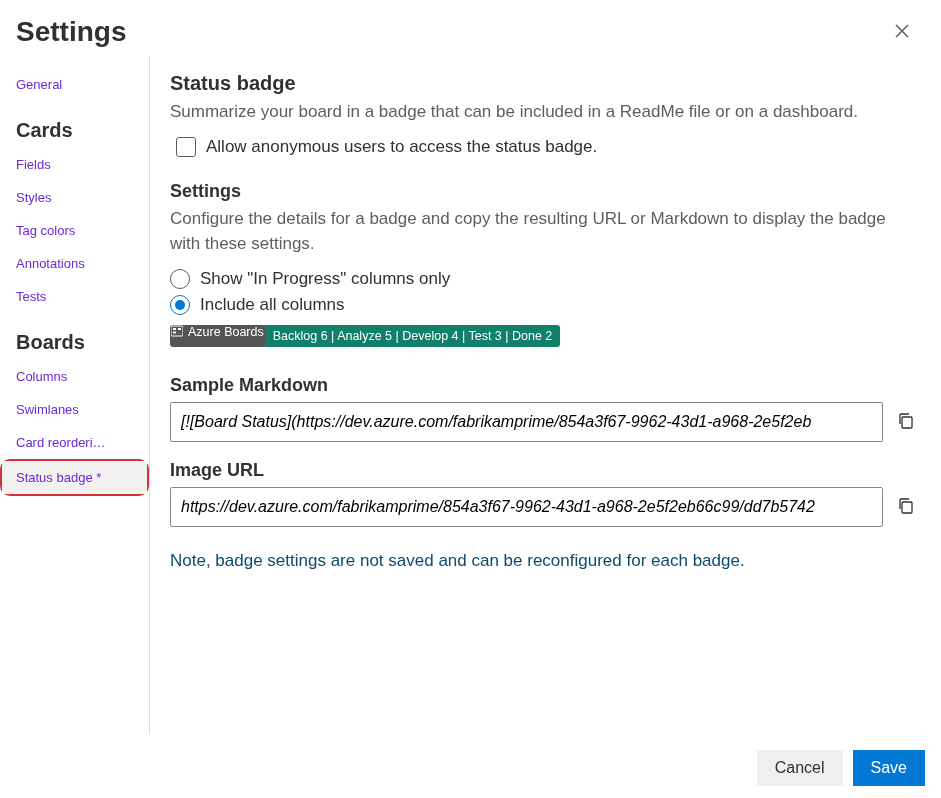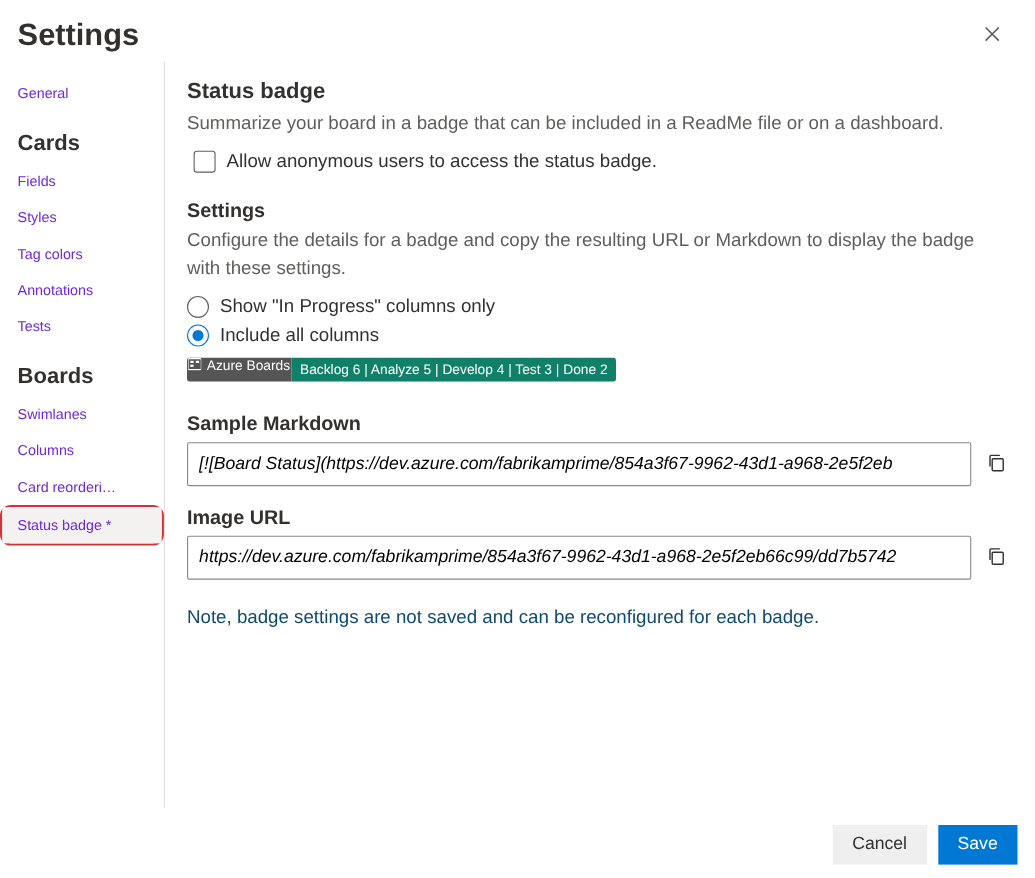--- a/index.html
+++ b/index.html
@@ -224,22 +224,22 @@
 <div class="body">
   <div class="sidebar">
     <div class="nav-item">General</div>
     <div class="nav-heading">Cards</div>
     <div class="nav-item">Fields</div>
     <div class="nav-item">Styles</div>
     <div class="nav-item">Tag colors</div>
     <div class="nav-item">Annotations</div>
     <div class="nav-item">Tests</div>
     <div class="nav-heading">Boards</div>
+    <div class="nav-item">Columns</div>
     <div class="nav-item">Swimlanes</div>
-    <div class="nav-item">Columns</div>
     <div class="nav-item">Card reorderi…</div>
     <div class="nav-selected-wrap">
       <div class="nav-item selected">Status badge *</div>
     </div>
   </div>
 
   <div class="main">
     <div class="section-title">Status badge</div>
     <div class="desc">Summarize your board in a badge that can be included in a ReadMe file or on a dashboard.</div>
 

